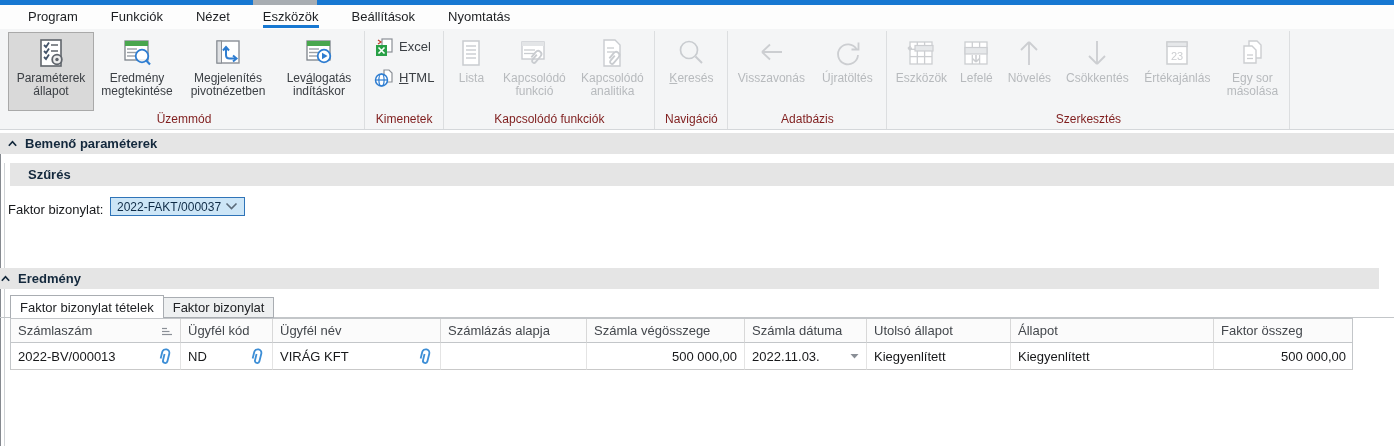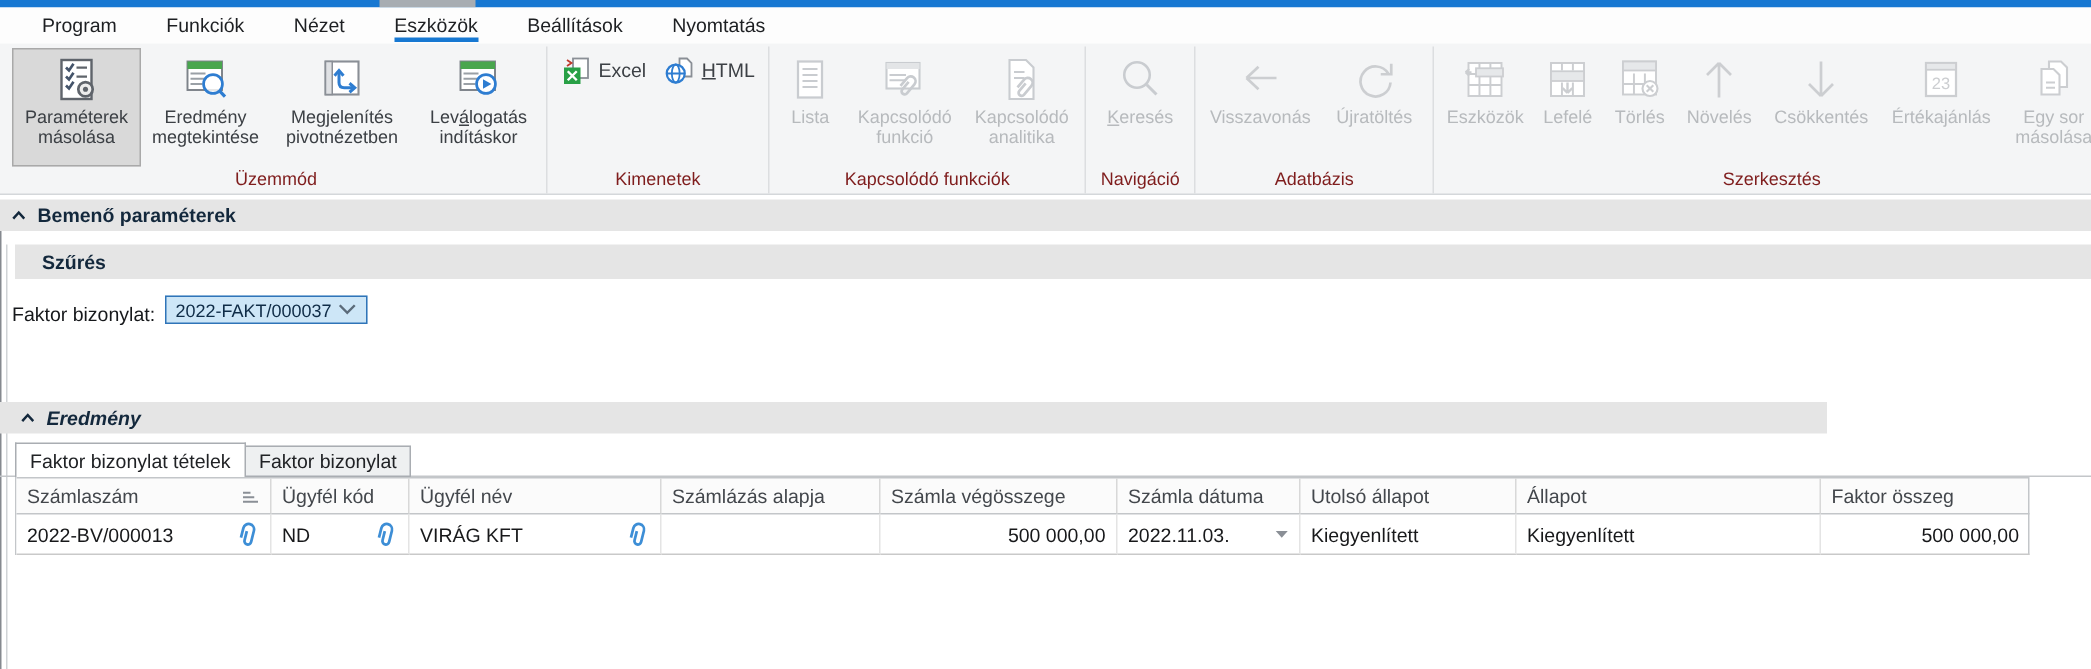--- a/index.html
+++ b/index.html
@@ -18,31 +18,31 @@
 
   
   .ribbon { position:absolute; left:0; top:29px; width:1394px; height:101px; background:#f4f5f6; border-bottom:1px solid #d4d7da; display:flex; align-items:stretch; padding:2px 0 0 4px; }
   .rgroup { display:flex; flex-direction:column; padding:0 3px; border-right:1px solid #dcdee0; }
   .rgroup-buttons { flex:1; display:flex; align-items:stretch; }
   .rgroup-label { height:17px; text-align:center; font-size:12px; color:#7f1d1d; line-height:15px; white-space:nowrap; }
   .bigbtn { display:flex; flex-direction:column; align-items:center; padding:4px 2px 1px; margin:1px; border:1px solid transparent; font-size:12px; line-height:13px; text-align:center; color:#3c4045; cursor:default; }
   .bigbtn .lbl { margin-top:3px; }
   .bigbtn.selected { background:#d9d9d9; border-color:#a9a9a9; }
   .bigbtn.disabled { color:#b7babd; }
-  .smallcol { display:flex; flex-direction:row; justify-content:flex-start; flex:1; }
+  .smallcol { display:flex; flex-direction:column; justify-content:flex-start; flex:1; }
   .smallbtn { display:flex; align-items:center; gap:5px; height:31px; font-size:13px; color:#3c4045; padding:0 6px; cursor:default; }
   .ic { width:32px; height:32px; display:block; }
   .ics { width:20px; height:20px; display:block; }
   .ul { text-decoration:underline; }
 
   
   .band { position:absolute; background:#e5e5e5; display:flex; align-items:center; gap:7px; font-size:13px; font-weight:bold; color:#13283c; }
   .band-bemeno { left:0; top:133px; width:1394px; height:21px; padding-left:7px; }
   .band-szures { left:10px; top:163px; width:1384px; height:23px; padding-left:18px; }
-  .band-eredmeny { left:0; top:268px; width:1218px; height:21px; padding-left:13px;font-style:italic; }
+  .band-eredmeny { left:0; top:268px; width:1379px; height:21px; padding-left:0; }
 
   .vline1 { position:absolute; left:0; top:154px; width:1px; height:292px; background:#85898f; }
   .vline2 { position:absolute; left:4px; top:163px; width:1px; height:283px; background:#d0d3d6; }
 
   
   .filter-label { position:absolute; left:8px; top:202px; font-size:13px; color:#16181b; }
   .combo { position:absolute; left:110px; top:197px; width:135px; height:19px; background:#cde6f7; border:1px solid #2f74b8; display:flex; align-items:center; font-size:12px; color:#0f2c47; padding:0 6px; cursor:default; }
   .combo .chev { margin-left:auto; }
 
   
@@ -91,21 +91,21 @@
         <svg class="ic" viewBox="0 0 32 32">
           <rect x="6" y="3" width="20" height="26" fill="#fff" stroke="#5f646b" stroke-width="1.6"></rect>
           <path d="M9 8l2 2 3-4.5" stroke="#44546a" stroke-width="1.8" fill="none"></path>
           <path d="M9 14l2 2 3-4.5" stroke="#44546a" stroke-width="1.8" fill="none"></path>
           <path d="M9 20l2 2 3-4.5" stroke="#44546a" stroke-width="1.8" fill="none"></path>
           <line x1="16" y1="8" x2="23" y2="8" stroke="#5f646b" stroke-width="1.5"></line>
           <line x1="16" y1="14" x2="23" y2="14" stroke="#5f646b" stroke-width="1.5"></line>
           <circle cx="22" cy="22.5" r="4.8" fill="#ededed" stroke="#5f646b" stroke-width="1.8"></circle>
           <circle cx="22" cy="22.5" r="1.7" fill="#5f646b"></circle>
         </svg>
-        <span class="lbl">Paraméterek másolása</span>
+        <span class="lbl">Paraméterek állapot</span>
       </div>
       <div class="bigbtn" style="width:82px">
         <svg class="ic" viewBox="0 0 32 32">
           <rect x="4" y="4" width="23" height="19" fill="#fff" stroke="#7d838a" stroke-width="1.3"></rect>
           <rect x="4" y="4" width="23" height="5" fill="#49a64e"></rect>
           <line x1="6" y1="12" x2="16" y2="12" stroke="#9aa0a6" stroke-width="1.4"></line>
           <line x1="6" y1="15.5" x2="16" y2="15.5" stroke="#9aa0a6" stroke-width="1.4"></line>
           <line x1="6" y1="19" x2="14" y2="19" stroke="#9aa0a6" stroke-width="1.4"></line>
           <circle cx="21" cy="19" r="6.3" fill="#ffffff" fill-opacity="0.8" stroke="#2e7dd1" stroke-width="1.8"></circle>
           <line x1="25.5" y1="23.8" x2="29" y2="27.4" stroke="#2e7dd1" stroke-width="2.2"></line>
@@ -270,34 +270,20 @@
             <line x1="12.3" y1="5" x2="12.3" y2="10"></line>
                 <line x1="19.6" y1="5" x2="19.6" y2="10"></line>
             <line x1="12.3" y1="18" x2="12.3" y2="27"></line>
                 <line x1="19.6" y1="18" x2="19.6" y2="27"></line>
           </g>
           <rect x="5" y="10.5" width="22" height="6.5" fill="#e6e8ea" stroke="#ccced1" stroke-width="1.2"></rect>
           <path d="M16 18 v7 M16 25 l-3.2 -3.2 M16 25 l3.2 -3.2" fill="none" stroke="#ccced1" stroke-width="1.6"></path>
         </svg>
         <span class="lbl">Lefelé</span>
       </div>
-      <div class="bigbtn disabled" style="width:46px">
-        <svg class="ic" viewBox="0 0 32 32">
-          <g fill="#fff" stroke="#ccced1" stroke-width="1.3">
-            <rect x="5" y="4" width="22" height="22"></rect>
-            <line x1="12.3" y1="12" x2="12.3" y2="26"></line>
-                <line x1="19.6" y1="12" x2="19.6" y2="26"></line>
-            <line x1="5" y1="19" x2="27" y2="19"></line>
-          </g>
-          <rect x="5" y="4" width="22" height="6" fill="#e6e8ea" stroke="#ccced1" stroke-width="1.2"></rect>
-          <circle cx="23" cy="22" r="5" fill="#fff" stroke="#ccced1" stroke-width="1.4"></circle>
-          <path d="M20.8 19.8 l4.4 4.4 M25.2 19.8 l-4.4 4.4" stroke="#ccced1" stroke-width="1.4"></path>
-        </svg>
-        <span class="lbl">Törlés</span>
-      </div>
       <div class="bigbtn disabled" style="width:56px">
         <svg class="ic" viewBox="0 0 32 32">
           <path d="M16 28 V5 M16 5 l-8 8 M16 5 l8 8" fill="none" stroke="#ccced1" stroke-width="1.8"></path>
         </svg>
         <span class="lbl">Növelés</span>
       </div>
       <div class="bigbtn disabled" style="width:76px">
         <svg class="ic" viewBox="0 0 32 32">
           <path d="M16 4 V27 M16 27 l-8 -8 M16 27 l8 -8" fill="none" stroke="#ccced1" stroke-width="1.8"></path>
         </svg>

